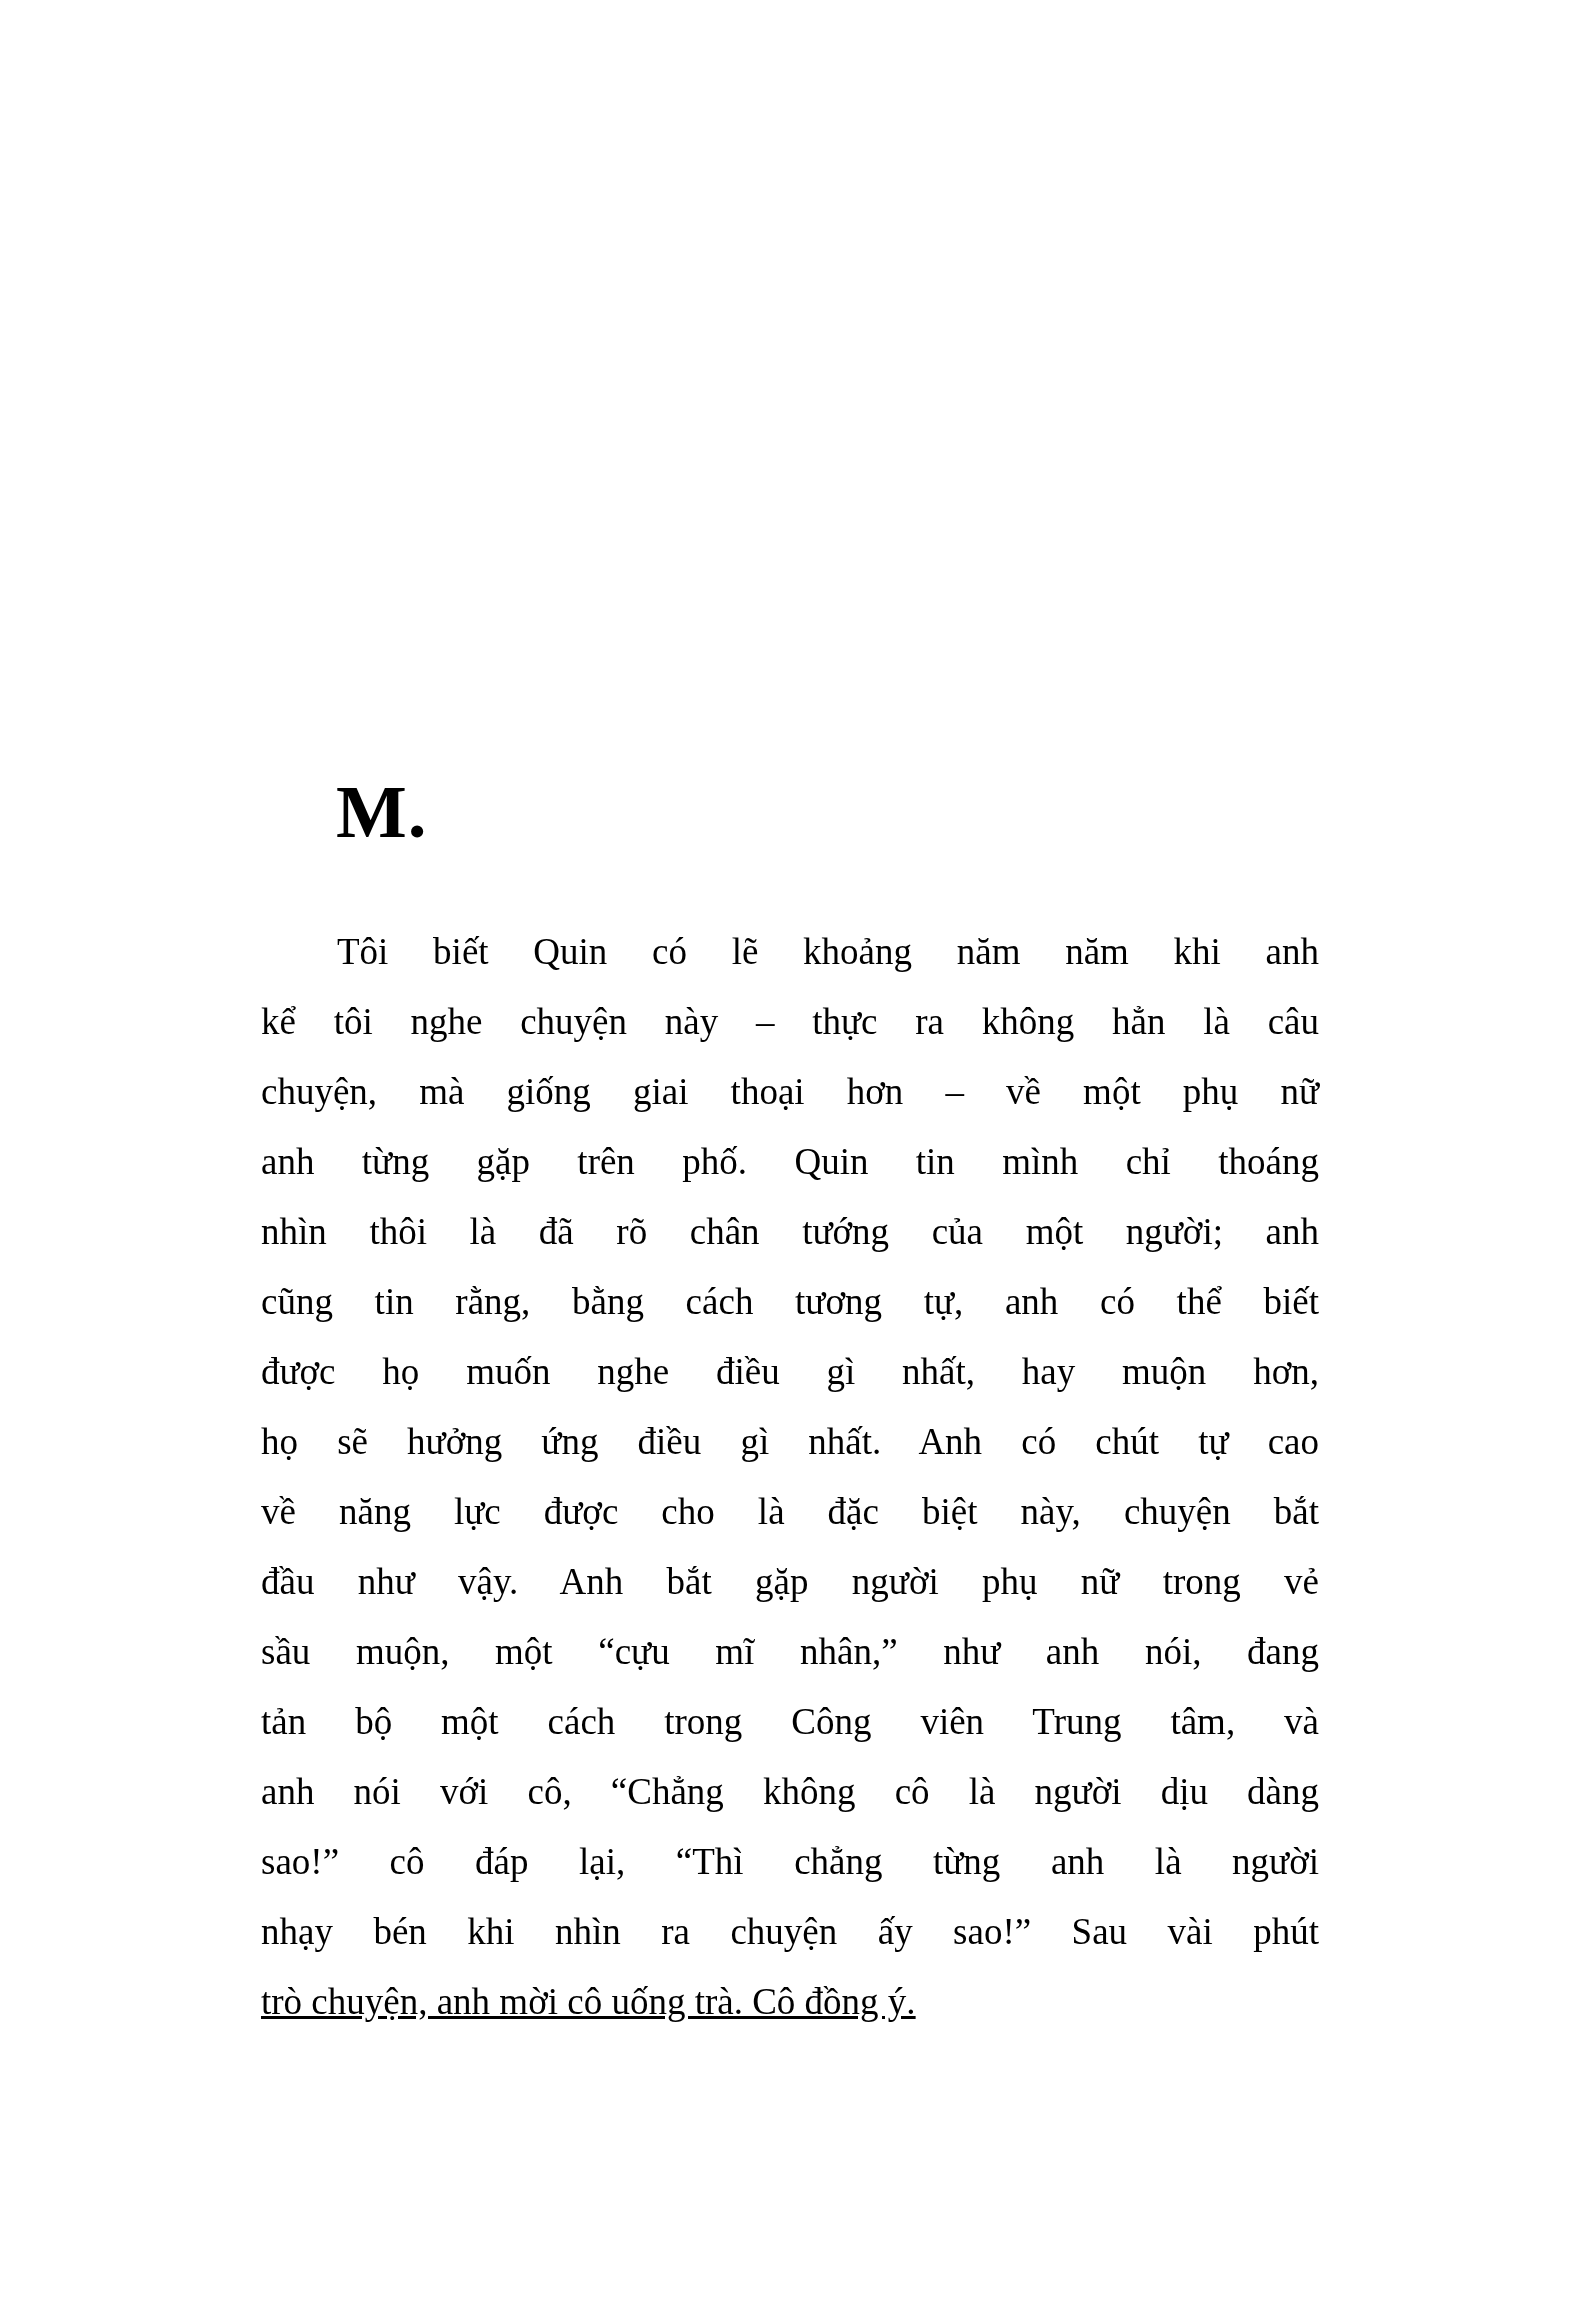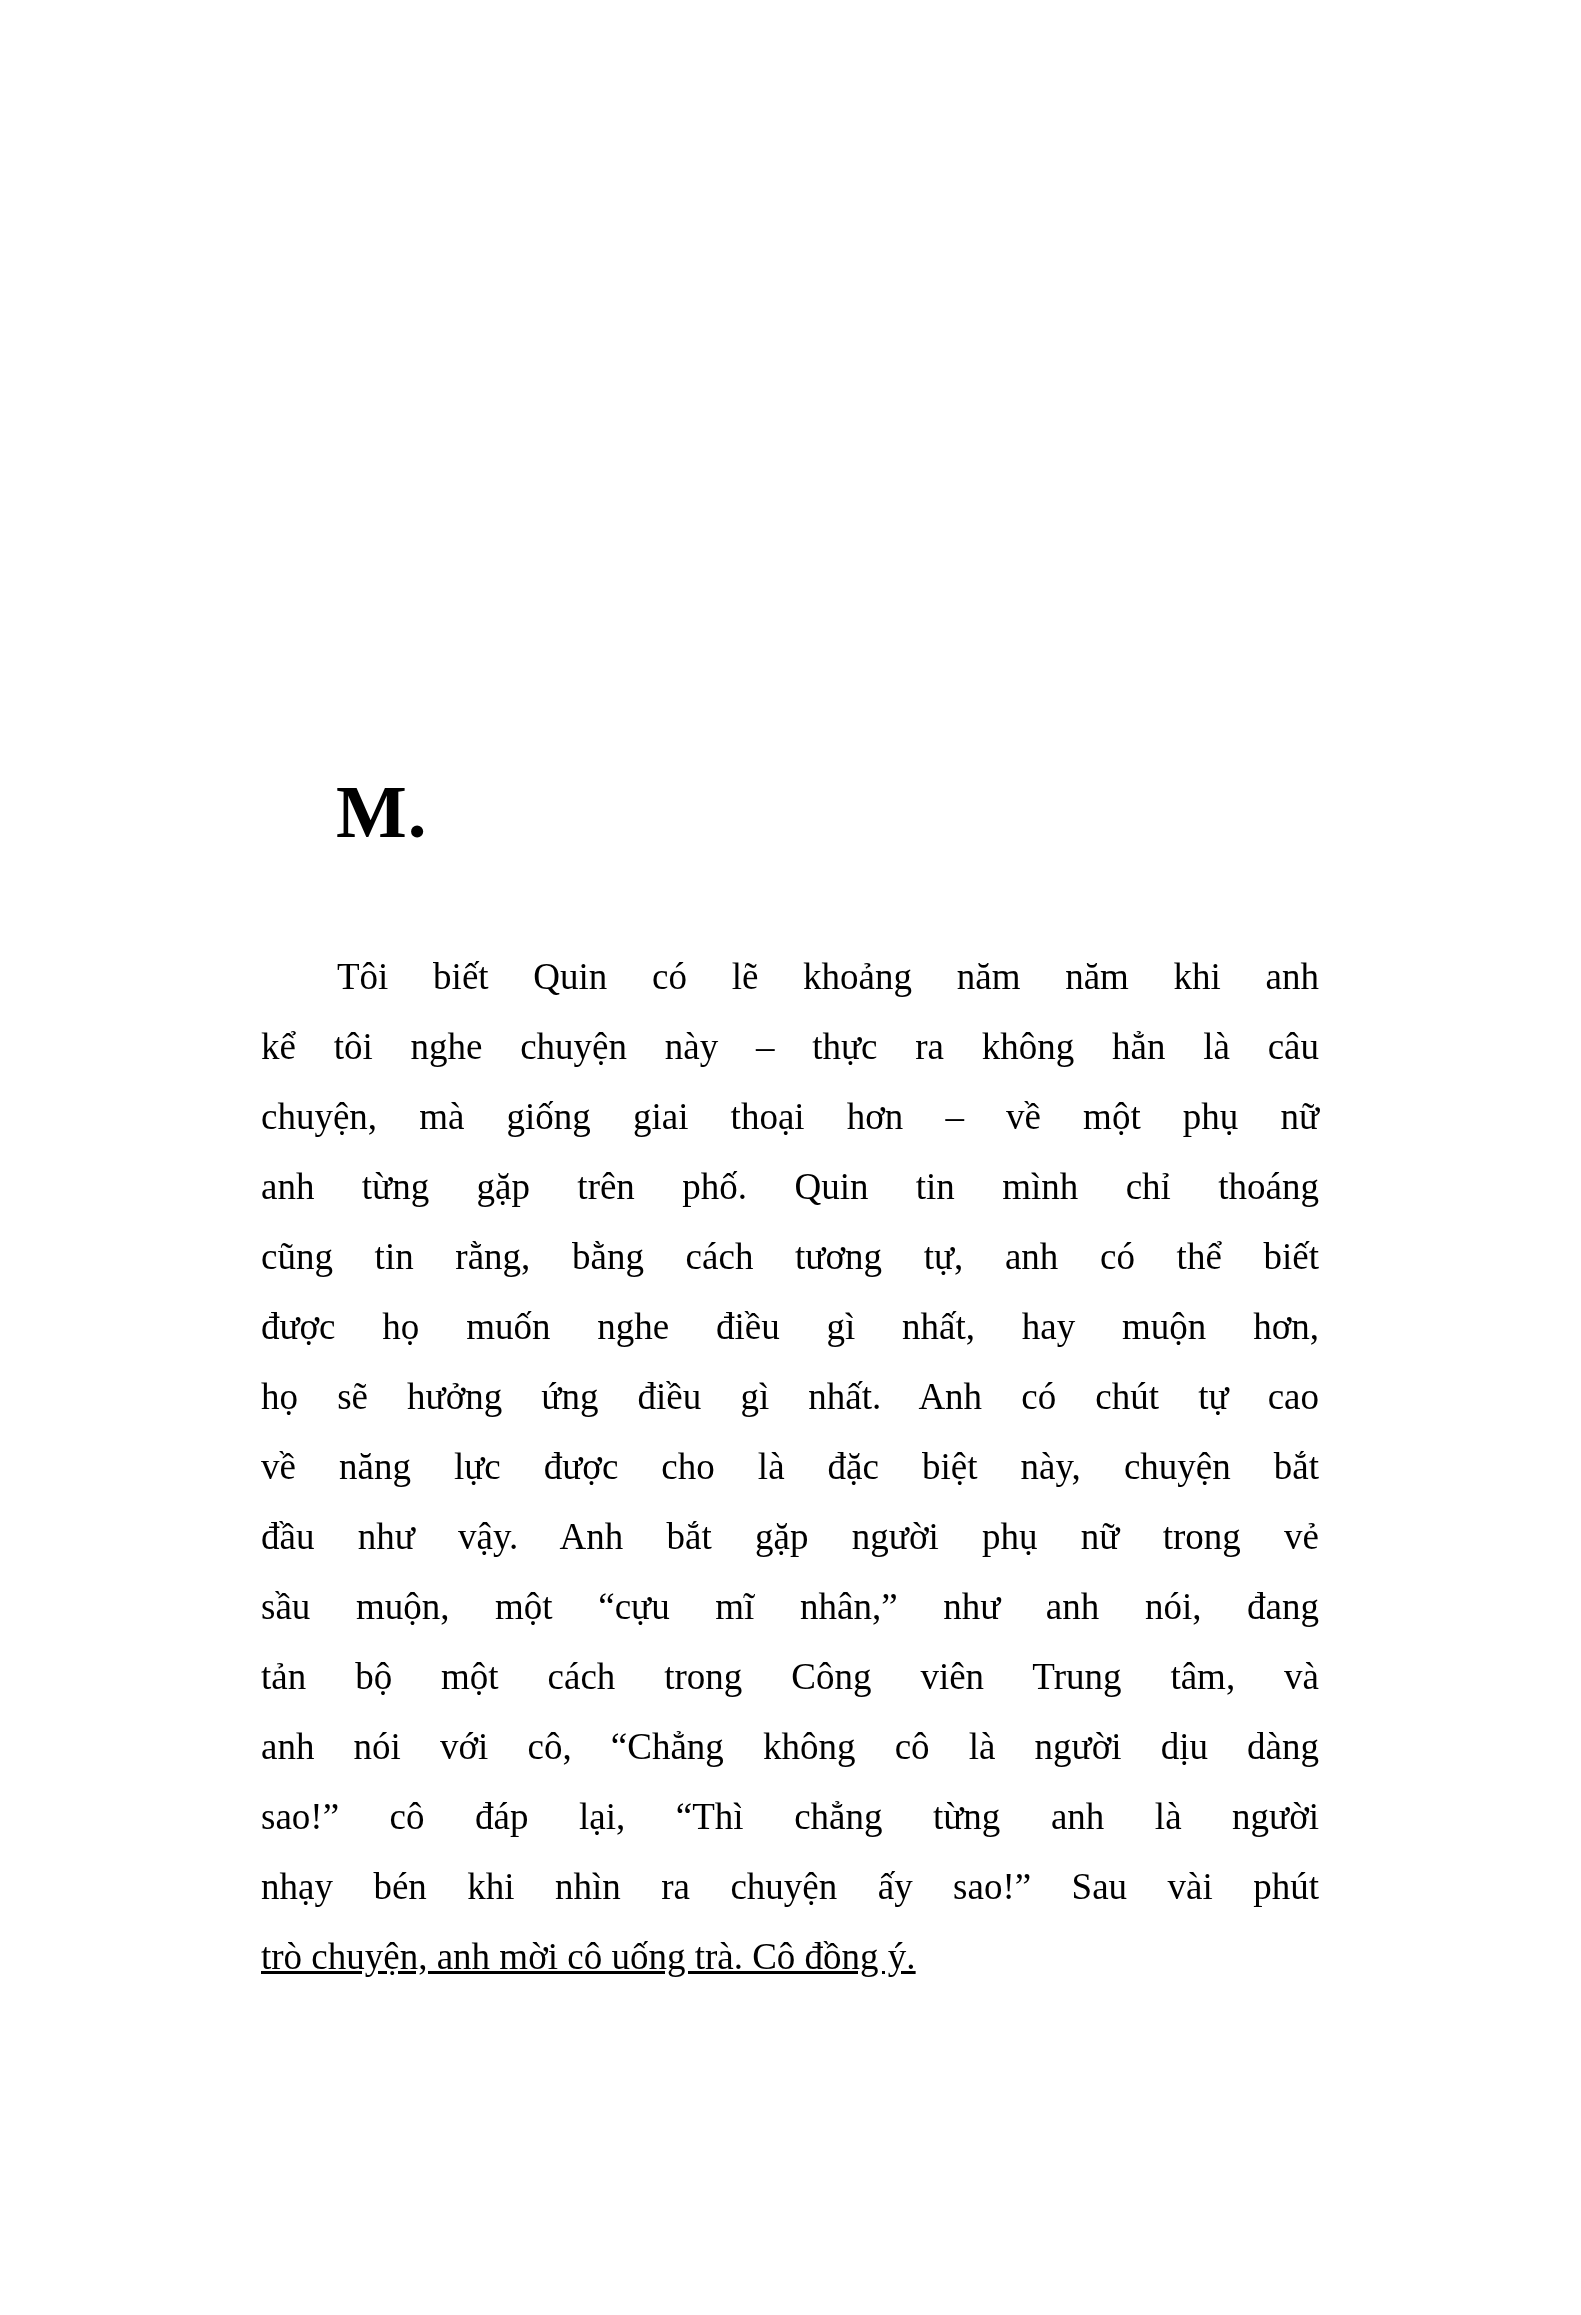--- a/index.html
+++ b/index.html
@@ -22,21 +22,21 @@
     top: 774px;
     font-size: 75px;
     font-weight: 700;
     line-height: 1;
     letter-spacing: 1px;
     color: #000000;
   }
   .paragraph {
     position: absolute;
     left: 261px;
-    top: 942px;
+    top: 917px;
     width: 1058px;
     font-size: 37px;
     line-height: 70px;
     color: #000000;
   }
   .line {
     text-align: justify;
     text-align-last: justify;
     -moz-text-align-last: justify;
     height: 70px;
@@ -55,20 +55,21 @@
 <body>
 
 <div class="page">
   <div class="chapter-heading">M.</div>
   <div class="paragraph">
     <div>
         <div class="line indent">Tôi biết Quin có lẽ khoảng năm năm khi anh</div>
         <div class="line">kể tôi nghe chuyện này – thực ra không hẳn là câu</div>
         <div class="line">chuyện, mà giống giai thoại hơn – về một phụ nữ</div>
         <div class="line">anh từng gặp trên phố. Quin tin mình chỉ thoáng</div>
+        <div class="line">nhìn thôi là đã rõ chân tướng của một người; anh</div>
         <div class="line">cũng tin rằng, bằng cách tương tự, anh có thể biết</div>
         <div class="line">được họ muốn nghe điều gì nhất, hay muộn hơn,</div>
         <div class="line">họ sẽ hưởng ứng điều gì nhất. Anh có chút tự cao</div>
         <div class="line">về năng lực được cho là đặc biệt này, chuyện bắt</div>
         <div class="line">đầu như vậy. Anh bắt gặp người phụ nữ trong vẻ</div>
         <div class="line">sầu muộn, một “cựu mĩ nhân,” như anh nói, đang</div>
         <div class="line">tản bộ một cách trong Công viên Trung tâm, và</div>
         <div class="line">anh nói với cô, “Chẳng không cô là người dịu dàng</div>
         <div class="line">sao!” cô đáp lại, “Thì chẳng từng anh là người</div>
         <div class="line">nhạy bén khi nhìn ra chuyện ấy sao!” Sau vài phút</div>

